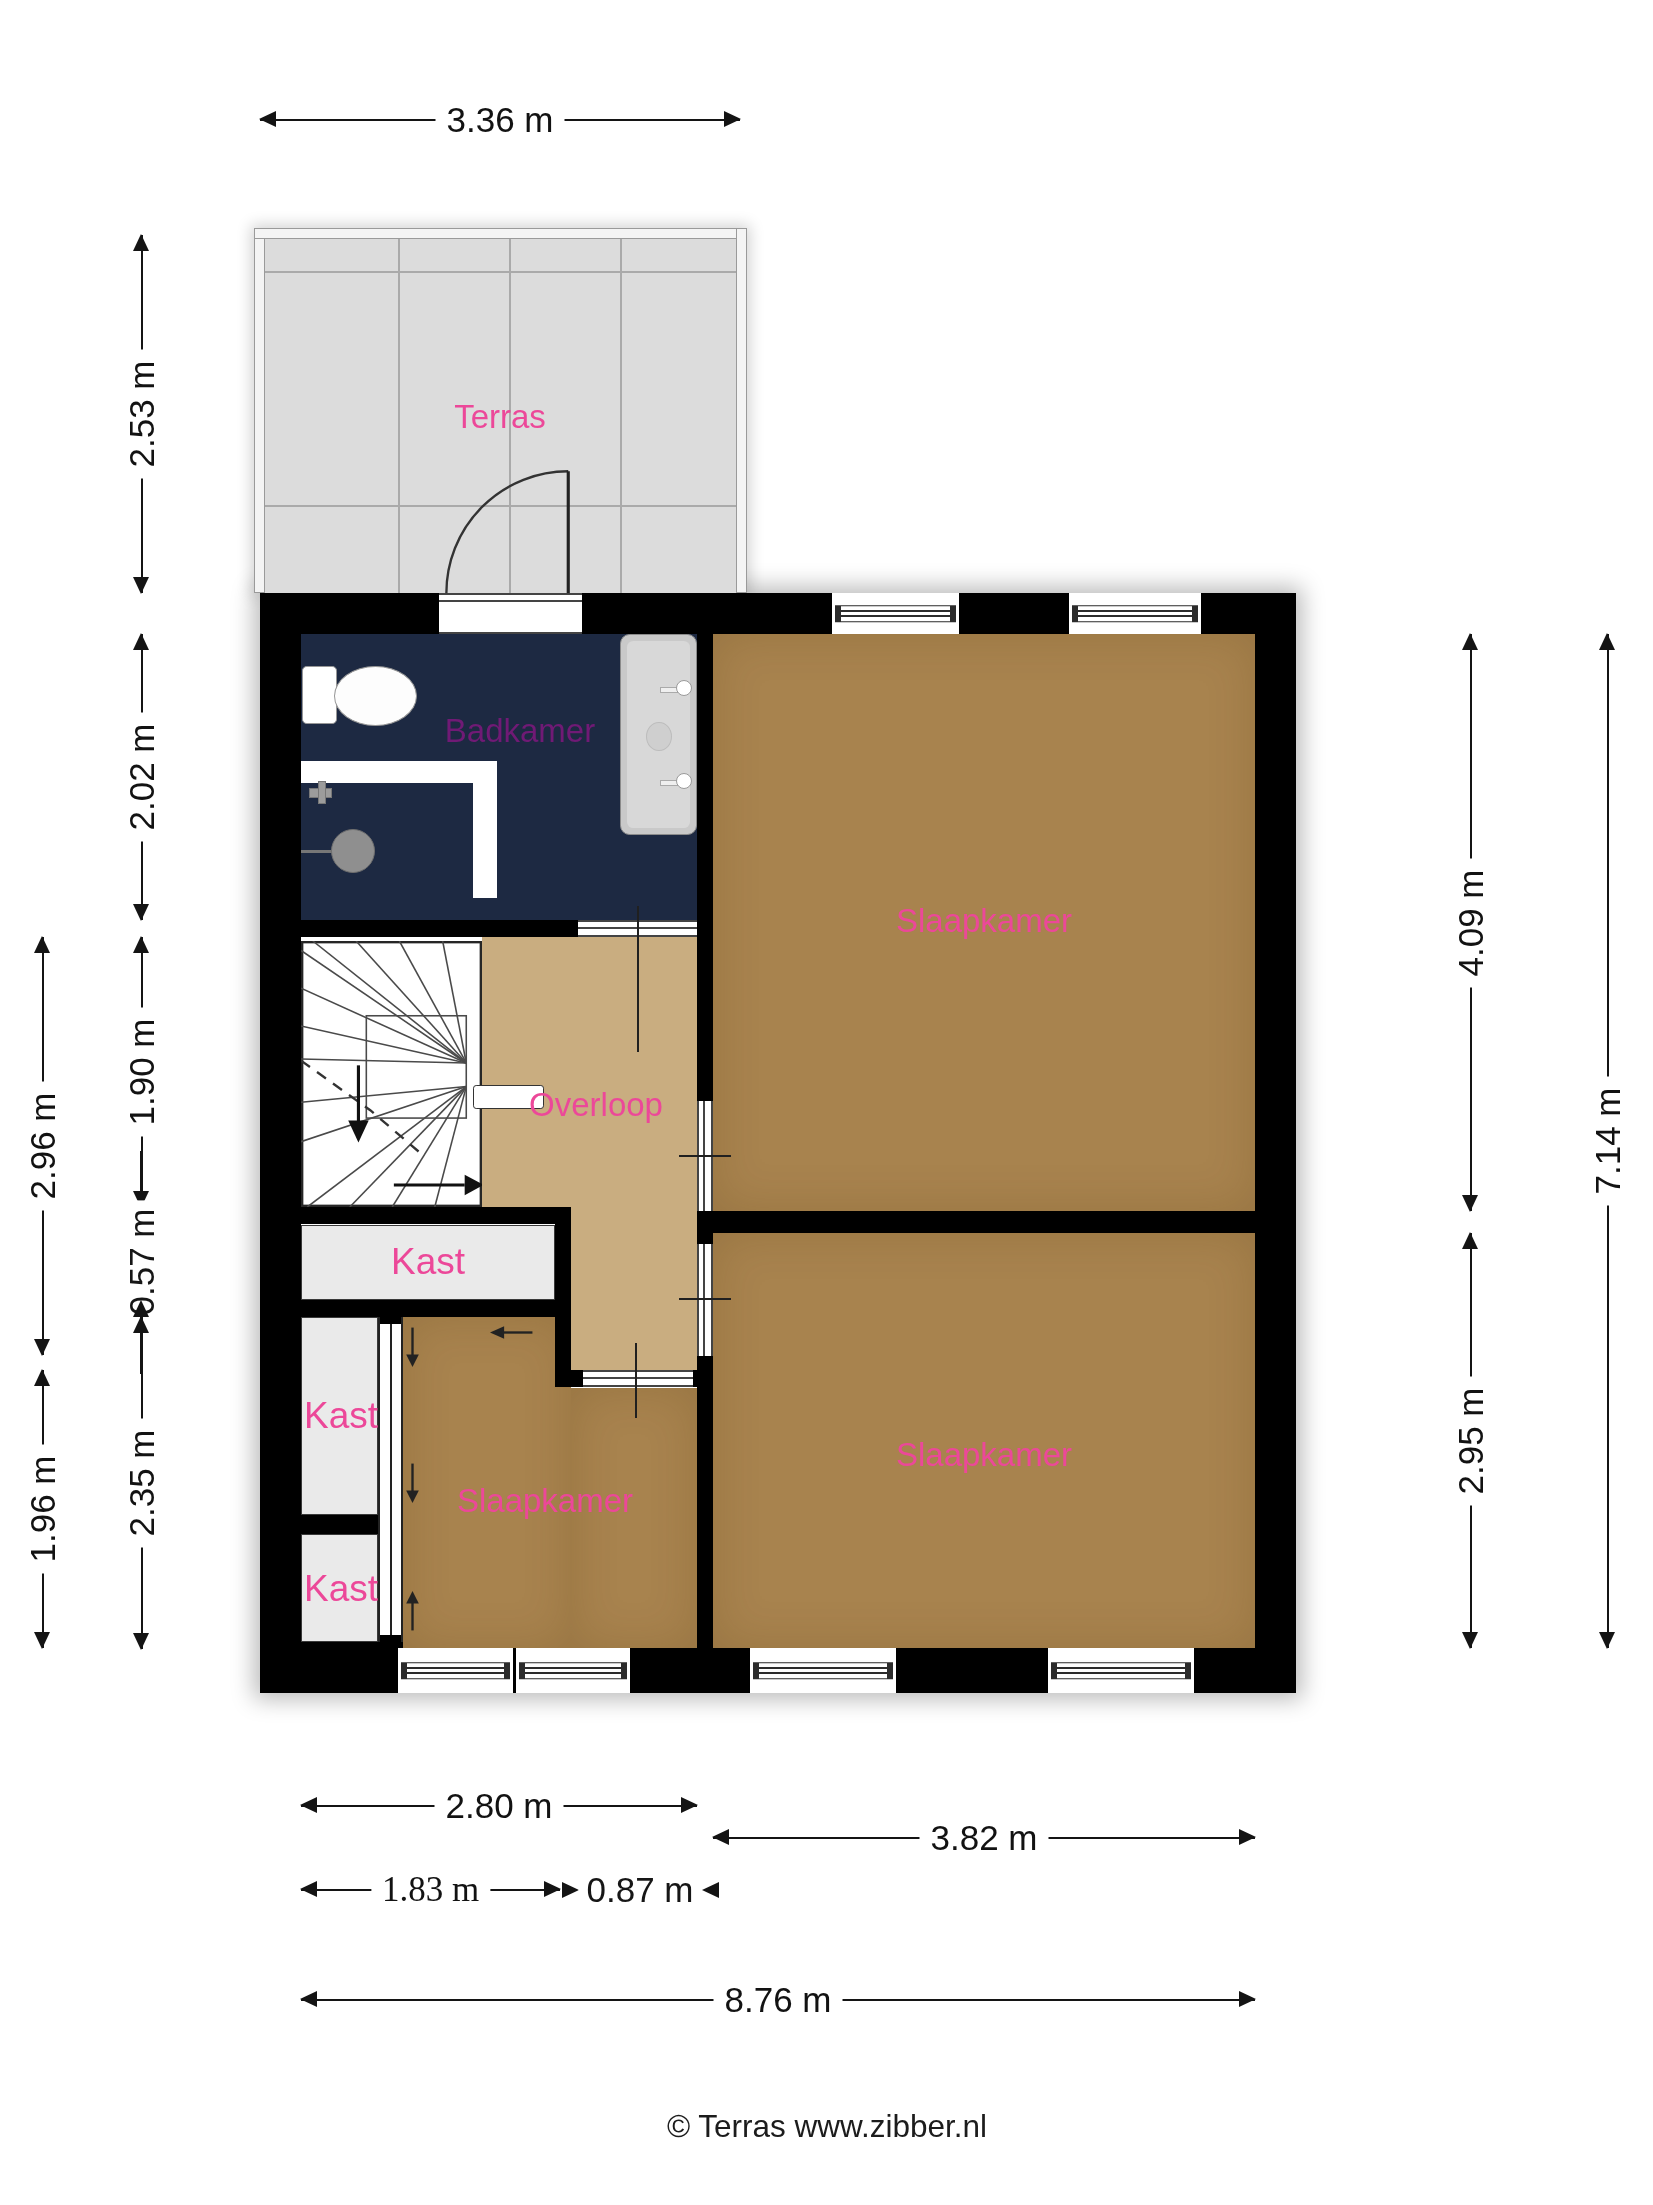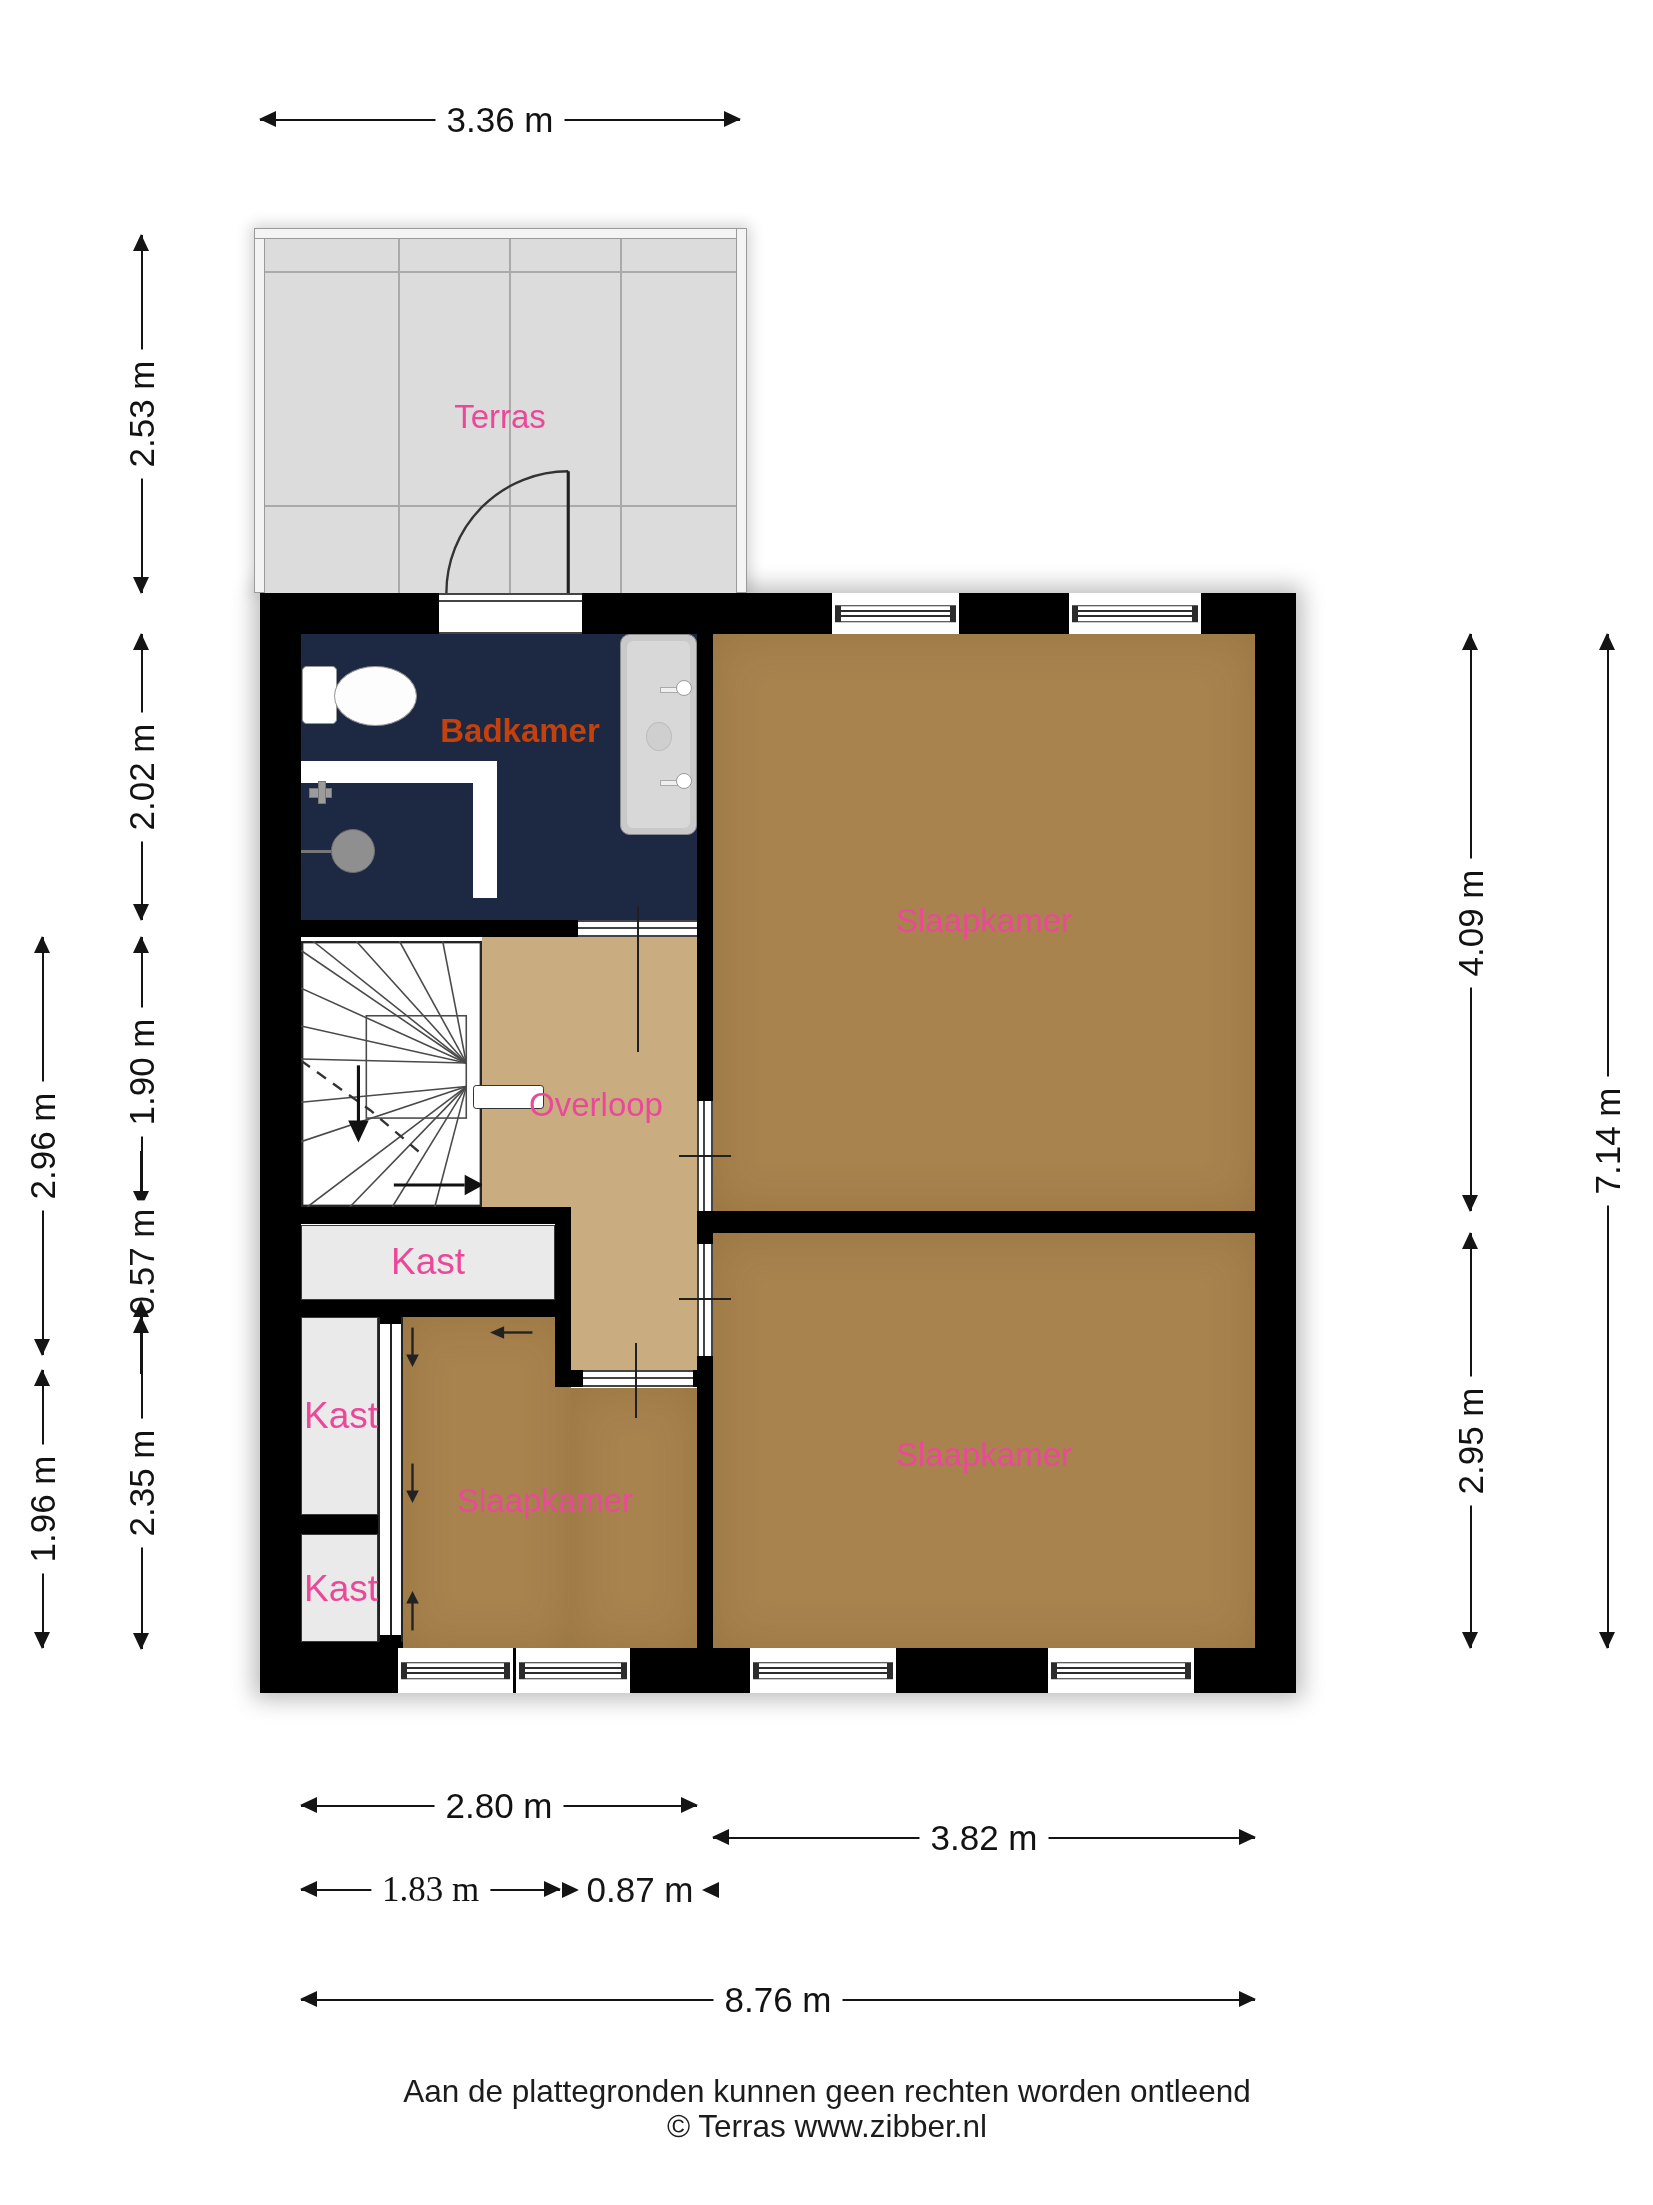--- a/index.html
+++ b/index.html
@@ -215,21 +215,21 @@
   <div class="wc-bowl" style="left:334px;top:666px;width:83px;height:60px;"></div>
 
   <div class="partition" style="left:301px;top:761px;width:195px;height:22px;"></div>
   <div class="partition" style="left:473px;top:761px;width:23.6px;height:137px;"></div>
 
   <div class="faucet" style="left:309px;top:788px;width:20.5px;height:7.9px;"></div>
   <div class="faucet" style="left:318px;top:781px;width:6.3px;height:20.5px;"></div>
   <div class="shower-arm" style="left:301px;top:850px;width:52px;height:3.2px;"></div>
   <div class="shower-head" style="left:331px;top:829px;width:44px;height:44px;"></div>
 
-  <div class="rlbl bathlbl" style="left:520px;top:731px;color:#c2410c;font-weight:bold;">Badkamer</div>
+  <div class="rlbl bathlbl" style="left:520px;top:731px;color:#701a75;">Badkamer</div>
   <div class="rlbl" style="left:984px;top:921px;">Slaapkamer</div>
   <div class="rlbl" style="left:984px;top:1455px;">Slaapkamer</div>
   <div class="rlbl" style="left:545px;top:1501px;">Slaapkamer</div>
   <div class="rlbl" style="left:596px;top:1105px;">Overloop</div>
   <div class="rlbl small" style="left:428px;top:1262px;">Kast</div>
   <div class="rlbl small" style="left:341px;top:1416px;">Kast</div>
   <div class="rlbl small" style="left:341px;top:1589px;">Kast</div>
 
   <div class="hdim" style="left:260px;top:102px;width:480px;height:36px;">
     <i class="ln"></i>
@@ -325,17 +325,16 @@
       <i class="ah ah-r"></i>
     <span class="dlbl">3.82 m</span>
   </div>
   <div class="hdim" style="left:301px;top:1982px;width:954px;height:36px;">
     <i class="ln"></i>
       <i class="ah ah-l"></i>
       <i class="ah ah-r"></i>
     <span class="dlbl">8.76 m</span>
   </div>
 
-  <div class="footer" style="top:2073px;">Aan de plattegronden kunnen geen rechten worden ontleend</div>
   <div class="footer" style="top:2108px;">© Terras www.zibber.nl</div>
 
 </div>
 
 
 </body></html>

